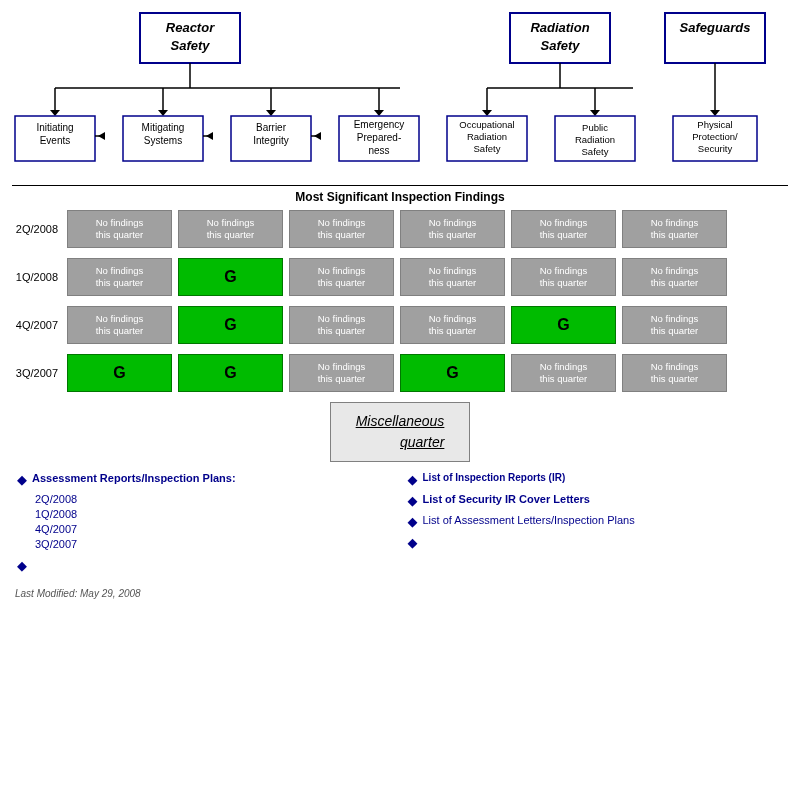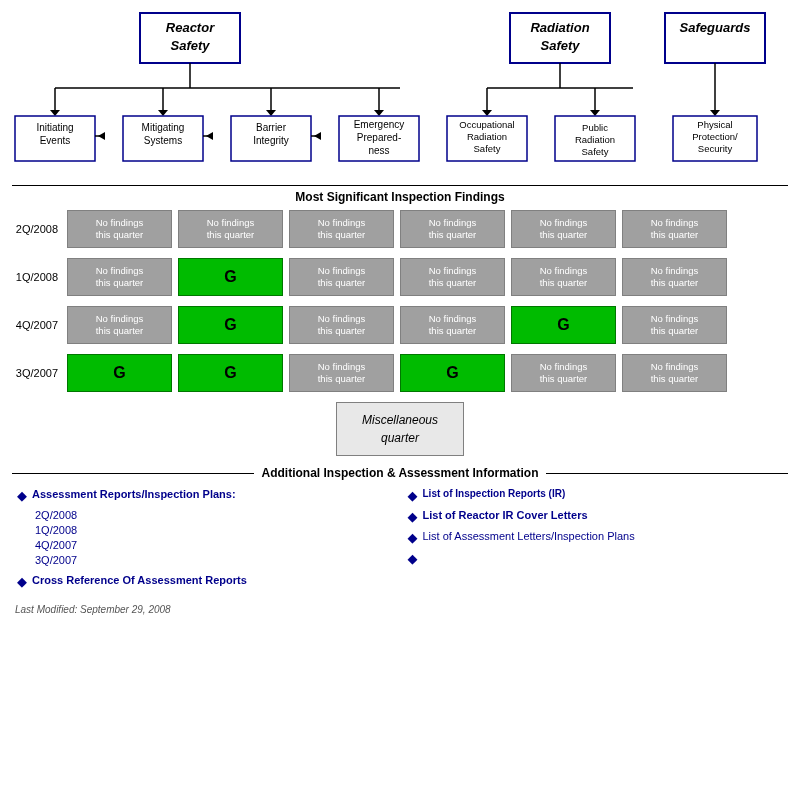--- a/index.html
+++ b/index.html
@@ -136,64 +136,58 @@
       <div style="width:105px; height:38px; margin:0 3px; background:#00bb00; border:1px solid #007700; display:flex; align-items:center; justify-content:center; font-size:16px; font-weight:bold; color:#000;">G</div>
       <div style="width:105px; height:38px; margin:0 3px; background:#00bb00; border:1px solid #007700; display:flex; align-items:center; justify-content:center; font-size:16px; font-weight:bold; color:#000;">G</div>
       <div style="width:105px; height:38px; margin:0 3px; background:#a0a0a0; border:1px solid #808080; display:flex; align-items:center; justify-content:center; font-size:9.5px; text-align:center; color:#fff; line-height:1.3;">No findings<br>this quarter</div>
       <div style="width:105px; height:38px; margin:0 3px; background:#00bb00; border:1px solid #007700; display:flex; align-items:center; justify-content:center; font-size:16px; font-weight:bold; color:#000;">G</div>
       <div style="width:105px; height:38px; margin:0 3px; background:#a0a0a0; border:1px solid #808080; display:flex; align-items:center; justify-content:center; font-size:9.5px; text-align:center; color:#fff; line-height:1.3;">No findings<br>this quarter</div>
       <div style="width:105px; height:38px; margin:0 3px; background:#a0a0a0; border:1px solid #808080; display:flex; align-items:center; justify-content:center; font-size:9.5px; text-align:center; color:#fff; line-height:1.3;">No findings<br>this quarter</div>
     </div>
   </div>
 
   <div style="display:flex; justify-content:center; margin:8px 0 10px 0;">
-    <div style="border:1.5px solid #808080; background:#e8e8e8; font-style:italic; font-size:12px; text-align:center; padding:8px 25px; color:#000; line-height:1.5;">
+    <div style="border:1.5px solid #808080; background:#e8e8e8; font-style:italic; font-size:14px; text-align:right; padding:8px 25px; color:#000; line-height:1.5;text-decoration:underline;">
       <span>Miscellaneous</span><br>
       <span>quarter</span>
     </div>
   </div>
 
-  <div style="display:flex; align-items:center; gap:8px; margin:6px 0;">
-    <div style="flex:1; border-top:1.5px solid #000;"></div>
-    <div style="font-weight:bold; font-size:12px; white-space:nowrap;">Additional Inspection &amp; Assessment Information</div>
-    <div style="flex:1; border-top:1.5px solid #000;"></div>
-  </div>
 
   <div style="display:flex; gap:15px; margin-top:8px; padding:0 5px;">
 
     <div style="flex:1;">
       <div style="display:flex; align-items:flex-start; gap:5px; margin-bottom:6px;">
         <span style="color:#00008B; font-size:13px; flex-shrink:0;">◆</span>
         <span style="color:#00008B; font-weight:bold; font-size:11px;">Assessment Reports/Inspection Plans:</span>
       </div>
       <div style="margin-left:18px; margin-bottom:3px; color:#00008B; font-size:11px; cursor:pointer;">2Q/2008</div>
       <div style="margin-left:18px; margin-bottom:3px; color:#00008B; font-size:11px; cursor:pointer;">1Q/2008</div>
       <div style="margin-left:18px; margin-bottom:3px; color:#00008B; font-size:11px; cursor:pointer;">4Q/2007</div>
       <div style="margin-left:18px; margin-bottom:8px; color:#00008B; font-size:11px; cursor:pointer;">3Q/2007</div>
       <div style="display:flex; align-items:flex-start; gap:5px;">
         <span style="color:#00008B; font-size:13px; flex-shrink:0;">◆</span>
-        <span style="color:#00008B; font-weight:bold; font-size:11px; cursor:pointer;">Cross Reference Of Assessment Reports</span>
       </div>
     </div>
 
     <div style="flex:1;">
       <div style="display:flex; align-items:flex-start; gap:5px; margin-bottom:6px;">
         <span style="color:#00008B; font-size:13px; flex-shrink:0;">◆</span>
         <span style="color:#00008B; font-weight:bold; font-size:10px; cursor:pointer;">List of Inspection Reports (IR)</span>
       </div>
       <div style="display:flex; align-items:flex-start; gap:5px; margin-bottom:6px;">
         <span style="color:#00008B; font-size:13px; flex-shrink:0;">◆</span>
-        <span style="color:#00008B; font-weight:bold; font-size:11px; cursor:pointer;">List of Reactor IR Cover Letters</span>
+        <span style="color:#00008B; font-weight:bold; font-size:11px; cursor:pointer;">List of Security IR Cover Letters</span>
       </div>
       <div style="display:flex; align-items:flex-start; gap:5px; margin-bottom:6px;">
         <span style="color:#00008B; font-size:13px; flex-shrink:0;">◆</span>
         <span style="color:#00008B; font-weight:normal; font-size:11px; cursor:pointer;">List of Assessment Letters/Inspection Plans</span>
       </div>
       <div style="display:flex; align-items:flex-start; gap:5px; margin-bottom:6px;">
         <span style="color:#00008B; font-size:13px; flex-shrink:0;">◆</span>
       </div>
     </div>
   </div>
 </div>
 
 <div style="padding:15px 15px 10px 15px; font-style:italic; font-size:10px; color:#555;">
-  <span>Last Modified:  September 29, 2008</span>
+  <span>Last Modified:  May 29, 2008</span>
 </div>
 
 </body></html>

